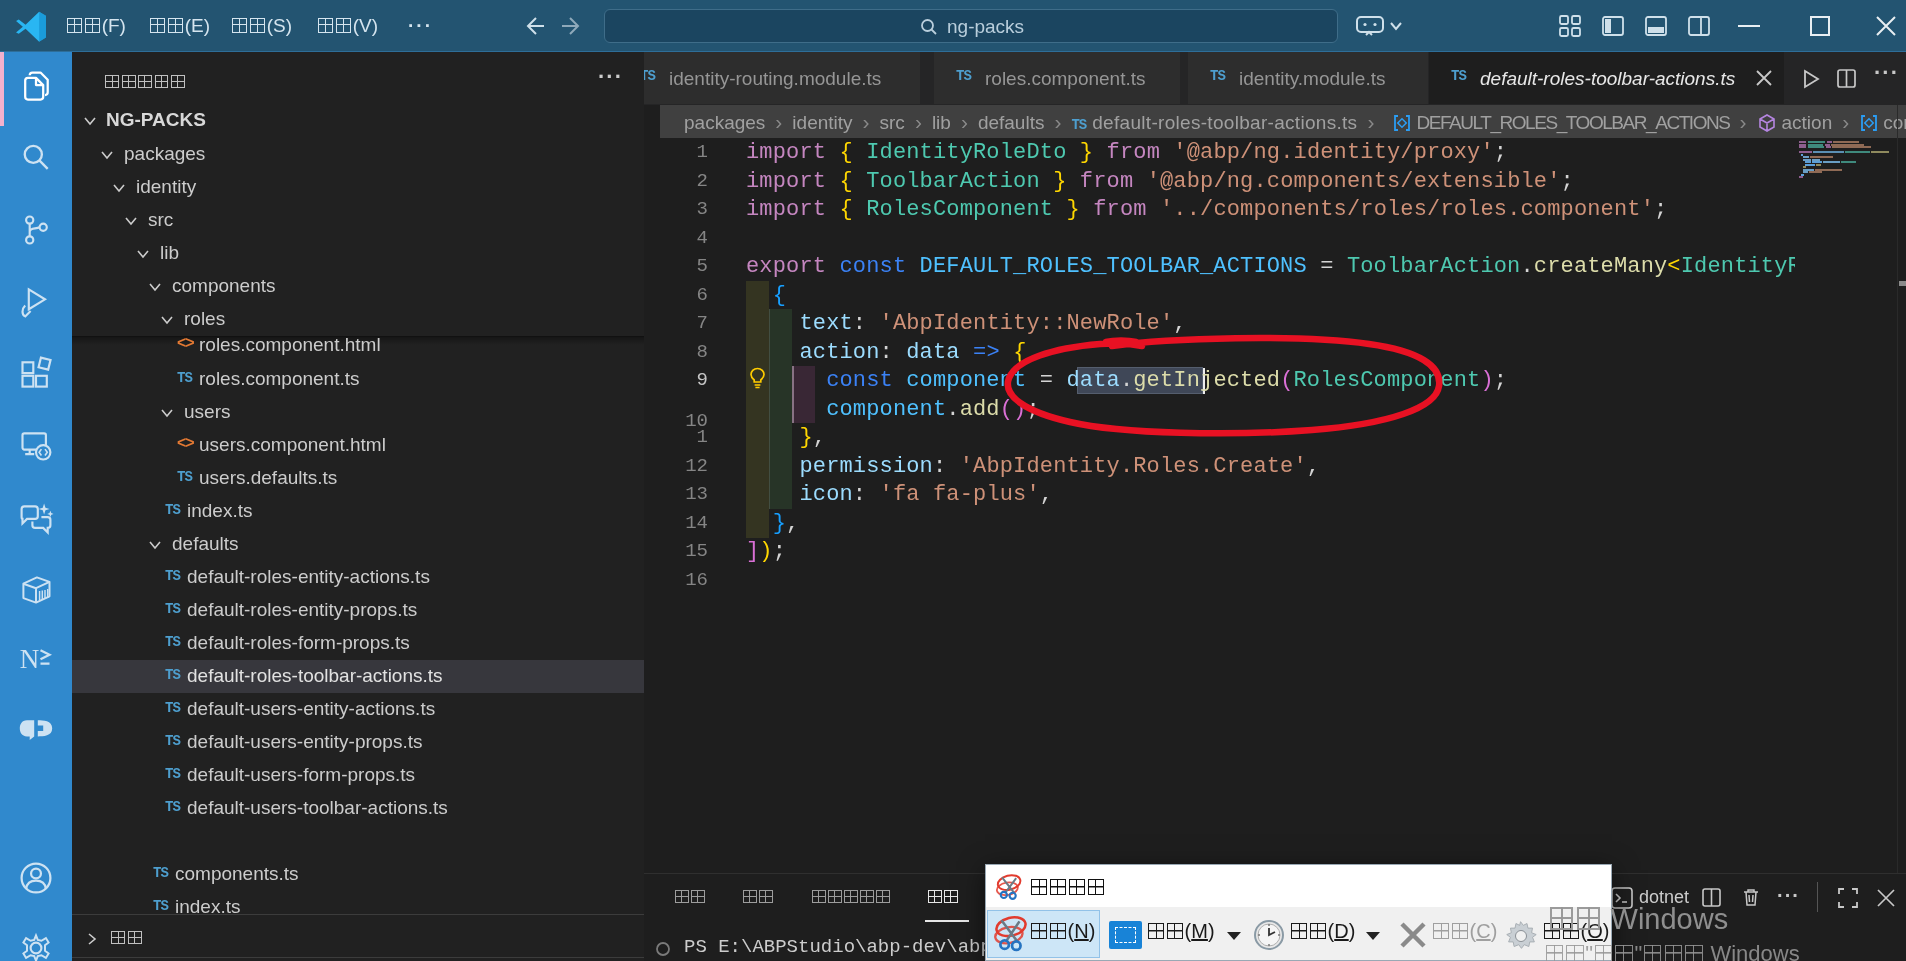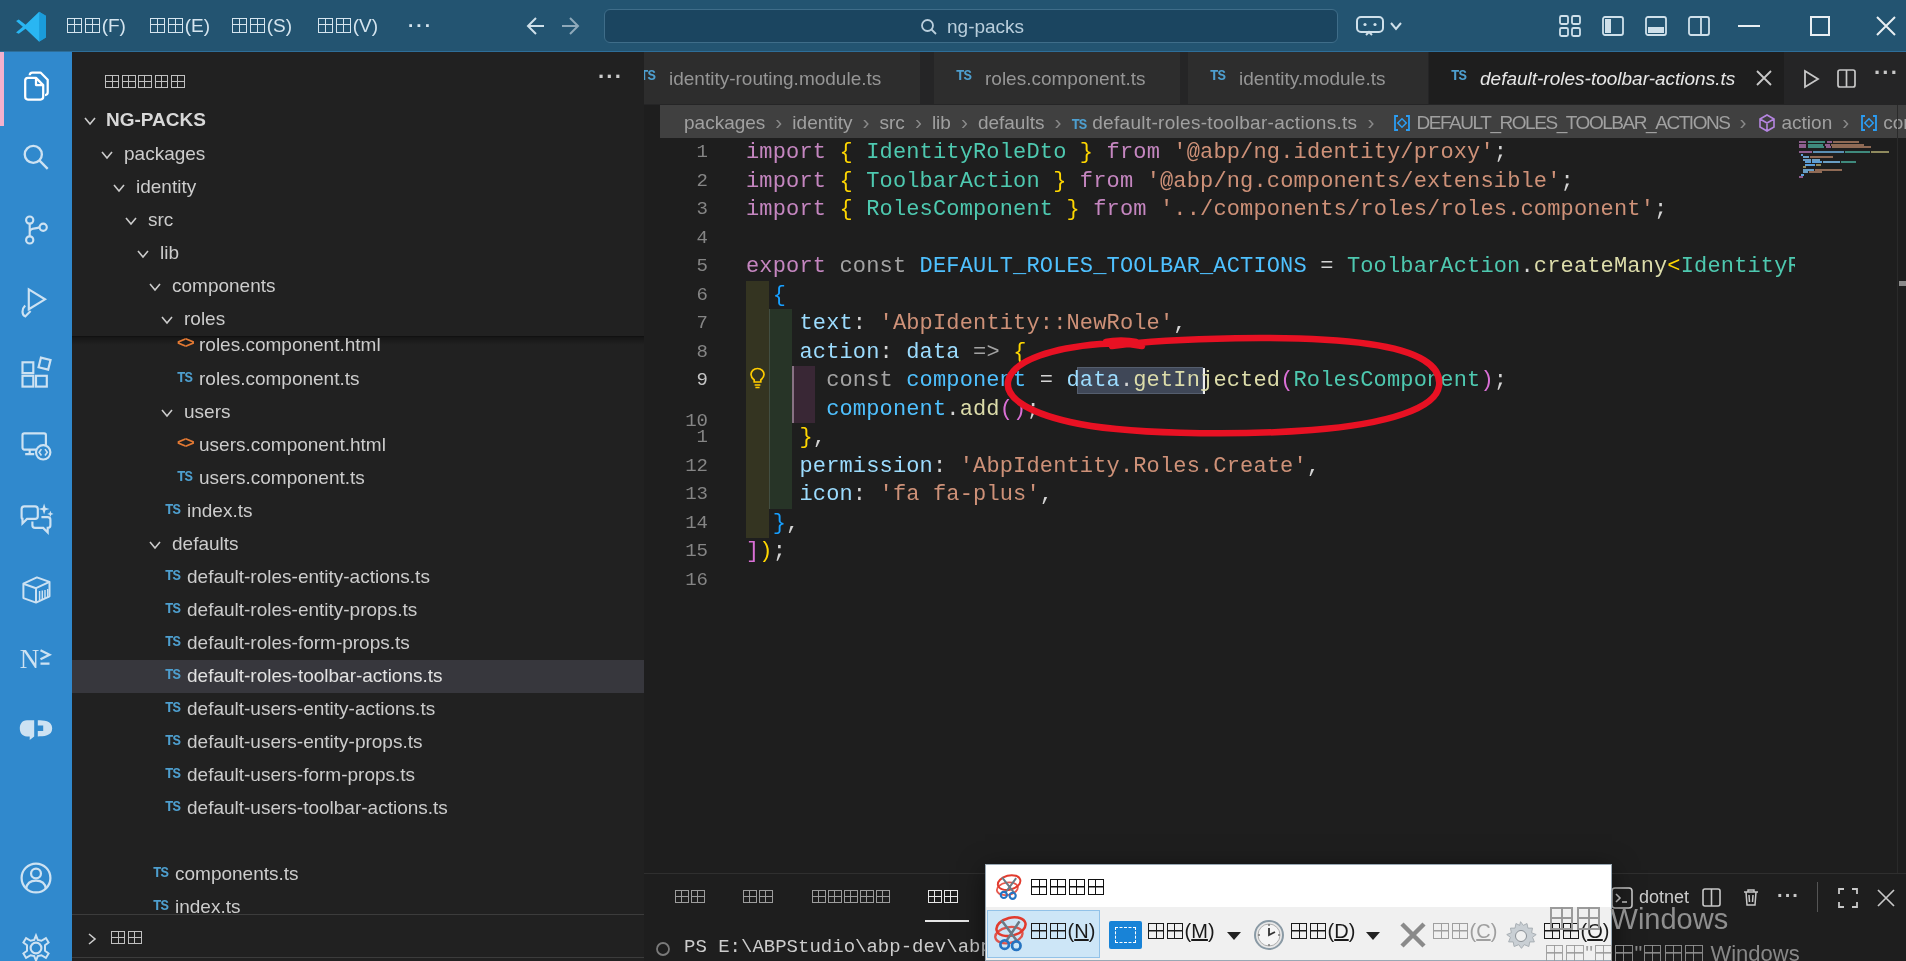--- a/index.html
+++ b/index.html
@@ -24,21 +24,21 @@
 .chev{position:absolute;top:9px;width:16px;height:16px}
 .tsico{position:absolute;top:7px;font-size:14px;font-weight:bold;color:#4e9fcf;font-family:"Liberation Mono",monospace;letter-spacing:-1px}
 .htico{position:absolute;top:5px;font-size:16px;font-weight:bold;color:#e37933;letter-spacing:-1px}
 
 #tabbar{left:644px;top:52px;width:1262px;height:53px;background:#252526;overflow:hidden}
 .tab{position:absolute;top:0;height:52px;background:#2d2d2d;color:#969696;font-size:19px}
 .tab .tsico{top:16px}
 #breadcrumb{left:660px;top:105px;width:1262px;height:33px;background:#404040;color:#a0a0a0;font-size:19px;line-height:33px;white-space:nowrap;overflow:hidden}
 #code{left:644px;top:138px;width:1151px;height:735px;background:#1e1e1e;overflow:hidden}
 .bsep{color:#8a8a8a;margin:0 10px;font-size:21px}
-.pu{color:#c586c0}.au{color:#ffd700}.pk{color:#da70d6}.b3{color:#179fff}.tl{color:#4ec9b0}.kw{color:#a3a3a3}.vb{color:#4fc1ff}.pp{color:#9cdcfe}.st{color:#ce9178}.fn{color:#dcdcaa}.wh{color:#d4d4d4}
+.pu{color:#c586c0}.au{color:#ffd700}.pk{color:#da70d6}.b3{color:#179fff}.tl{color:#4ec9b0}.kw{color:#3b82f6}.vb{color:#4fc1ff}.pp{color:#9cdcfe}.st{color:#ce9178}.fn{color:#dcdcaa}.wh{color:#d4d4d4}
 .ln{position:absolute;width:64px;text-align:right;font-family:"Liberation Mono",monospace;font-size:19px;color:#858585;height:29px;line-height:29px}
 .cline{position:absolute;left:102px;font-family:"Liberation Mono",monospace;font-size:22px;height:29px;line-height:29px;white-space:pre;letter-spacing:.15px}
 
 #panel{left:644px;top:873px;width:1262px;height:88px;background:#1e1e1e;border-top:1px solid #2f2f2f}
 .ptab{position:absolute;top:0;height:48px;line-height:48px;font-size:17px;color:#9d9d9d;--c:#9d9d9d}
 
 #snip{left:985px;top:864px;width:627px;height:97px;background:#fff;border:1px solid #99a8b4;box-shadow:0 6px 24px rgba(0,0,0,.55)}
 
 #wm1{left:1548px;top:903px;font-size:29px;color:rgba(150,150,150,.95);--c:rgba(150,150,150,.95);white-space:nowrap;z-index:60}
 #wm2{left:1544px;top:941px;font-size:22px;color:rgba(150,150,150,.88);--c:rgba(150,150,150,.88);white-space:nowrap;z-index:60}
@@ -250,21 +250,21 @@
           <path d="M3 5 L8 11 L13 5" stroke="#ccc" stroke-width="1.6" fill="none"></path>
         </svg>
         <span class="lbl" style="left:112px">users</span>
       </div>
   <div class="trow" style="top:377px">
         <span class="htico" style="left:105px">&lt;&gt;</span>
         <span class="lbl" style="left:127px">users.component.html</span>
       </div>
   <div class="trow" style="top:410px">
         <span class="tsico" style="left:105px">TS</span>
-        <span class="lbl" style="left:127px">users.component.ts</span>
+        <span class="lbl" style="left:127px">users.defaults.ts</span>
       </div>
   <div class="trow" style="top:443px">
         <span class="tsico" style="left:93px">TS</span>
         <span class="lbl" style="left:115px">index.ts</span>
       </div>
   <div class="trow" style="top:476px">
         <svg class="chev" style="left:75px">
           <path d="M3 5 L8 11 L13 5" stroke="#ccc" stroke-width="1.6" fill="none"></path>
         </svg>
         <span class="lbl" style="left:100px">defaults</span>

